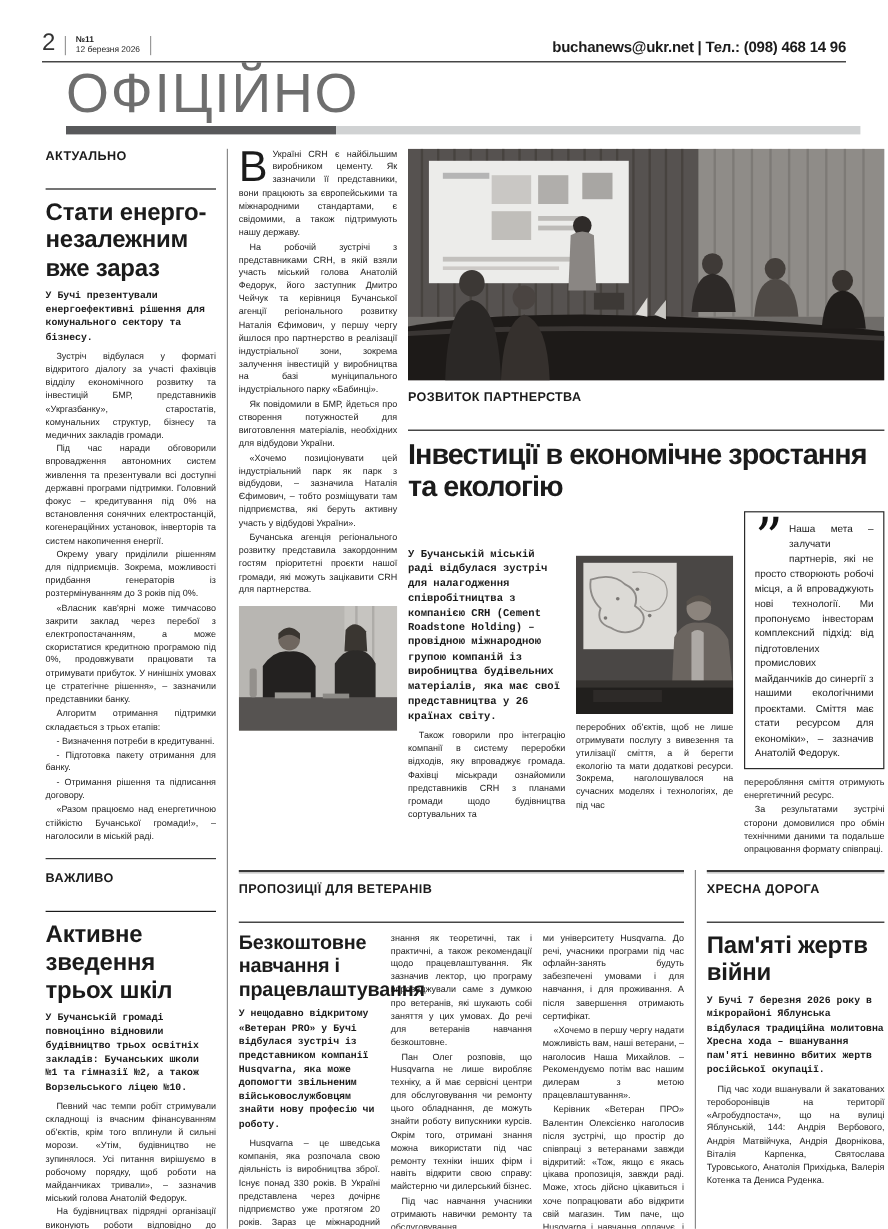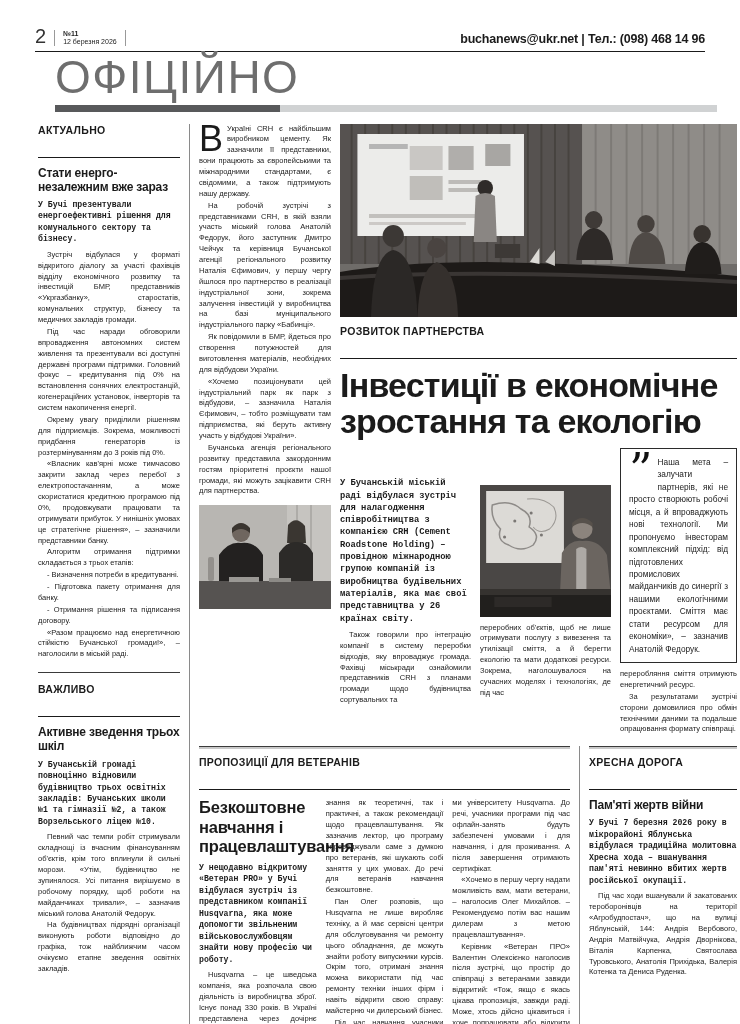--- a/index.html
+++ b/index.html
@@ -31,27 +31,27 @@
   .b1,.b2{width:131px;flex:none;}
   .b3{flex:1;min-width:0;}
   .bottom-row{display:flex;gap:9px;margin-top:10px;}
   .veterans{flex:1;min-width:0;}
   .khresna{width:148px;flex:none;border-left:1px solid #8a8a8a;padding-left:9px;}
   .vet-cols{display:flex;gap:9px;}
   .vcol{flex:1;min-width:0;}
 
   
   .kicker{font-size:10.5px;font-weight:700;letter-spacing:0.3px;padding-bottom:21px;border-bottom:1.5px solid #1a1a1a;margin-bottom:8px;}
-  .art-title{font-size:12px;font-weight:700;line-height:1.18;letter-spacing:-0.2px;margin:0 0 5px 0;}
+  .art-title{font-size:20px;font-weight:700;line-height:1.18;letter-spacing:-0.2px;margin:0 0 5px 0;}
   .lead{font-size:8.2px;line-height:1.4;font-weight:700;margin:0 0 5px 0;font-family:Liberation Mono, monospace;}
   .para{font-size:7.5px;line-height:1.45;text-align:justify;text-indent:9px;margin:0 0 1px 0;hyphens:auto;}
   .cont-first > .para:first-child{text-indent:0;}
   .para.cont{text-indent:0;}
   .art-divider{border-top:1.5px solid #3a3a3a;margin:12px 0 10px 0;}
-  .headline{font-size:34px;font-weight:700;line-height:1.08;letter-spacing:-0.8px;margin:4px 0 8px 0;}
+  .headline{font-size:24px;font-weight:700;line-height:1.08;letter-spacing:-0.8px;margin:4px 0 8px 0;}
   .sec-bar{height:3px;background:linear-gradient(to bottom,#3a3a3a 0 45%,#c9c9c9 45% 100%);margin-bottom:7px;}
 
   .dropcap{float:left;font-size:36px;line-height:28px;font-weight:300;padding:1px 4px 0 0;color:#1b1b1b;}
   .first-p{text-indent:0;}
 
   .quote-box{border:1.5px solid #2b2b2b;padding:7px 8px;margin-bottom:6px;}
   .quote-mark{float:left;font-family:"DejaVu Serif",serif;font-size:46px;line-height:28px;margin:0 5px 0 0;color:#111;}
   .quote-text{font-size:8.3px;line-height:1.5;text-align:justify;margin:0;}
 
   figure{margin:0;}
@@ -272,21 +272,21 @@
                 </div>
             </div>
             <div class="vcol cont-first">
                 <p class="para">знання як теоретичні, так і практичні, а також рекомендації щодо працевлаштування. Як зазначив лектор, цю програму впроваджували саме з думкою про ветеранів, які шукають собі заняття у цих умовах. До речі для ветеранів навчання безкоштовне.</p>
                 <p class="para">Пан Олег розповів, що Husqvarna не лише виробляє техніку, а й має сервісні центри для обслуговування чи ремонту цього обладнання, де можуть знайти роботу випускники курсів. Окрім того, отримані знання можна використати під час ремонту техніки інших фірм і навіть відкрити свою справу: майстерню чи дилерський бізнес.</p>
                 <p class="para">Під час навчання учасники отримають навички ремонту та обслуговування бензоінструментів, садової та акумуляторної техніки. Також буде надано практичні знання з організації власної справи.</p>
               </div>
             <div class="vcol">
               <div class="cont-first">
                   <p class="para">ми університету Husqvarna. До речі, учасники програми під час офлайн-занять будуть забезпечені умовами і для навчання, і для проживання. А після завершення отримають сертифікат.</p>
-                  <p class="para">«Хочемо в першу чергу надати можливість вам, мати ветерани, – наголосив Олег Михайлов. – Рекомендуємо потім вас нашим дилерам з метою працевлаштування».</p>
+                  <p class="para">«Хочемо в першу чергу надати можливість вам, наші ветерани, – наголосив Наша Михайлов. – Рекомендуємо потім вас нашим дилерам з метою працевлаштування».</p>
                   <p class="para">Керівник «Ветеран ПРО» Валентин Олексієнко наголосив після зустрічі, що простір до співпраці з ветеранами завжди відкритий: «Тож, якщо є якась цікава пропозиція, завжди раді. Може, хтось дійсно цікавиться і хоче попрацювати або відкрити свій магазин. Тим паче, що Husqvarna і навчання оплачує, і надають робочі місця. Тож я думаю, що це вигідна пропозиція».</p>
                 </div>
 
             </div>
           </div>
         </section>
 
         <section class="khresna">
           <div class="sec-bar"></div>
           <div class="kicker">ХРЕСНА ДОРОГА</div>

